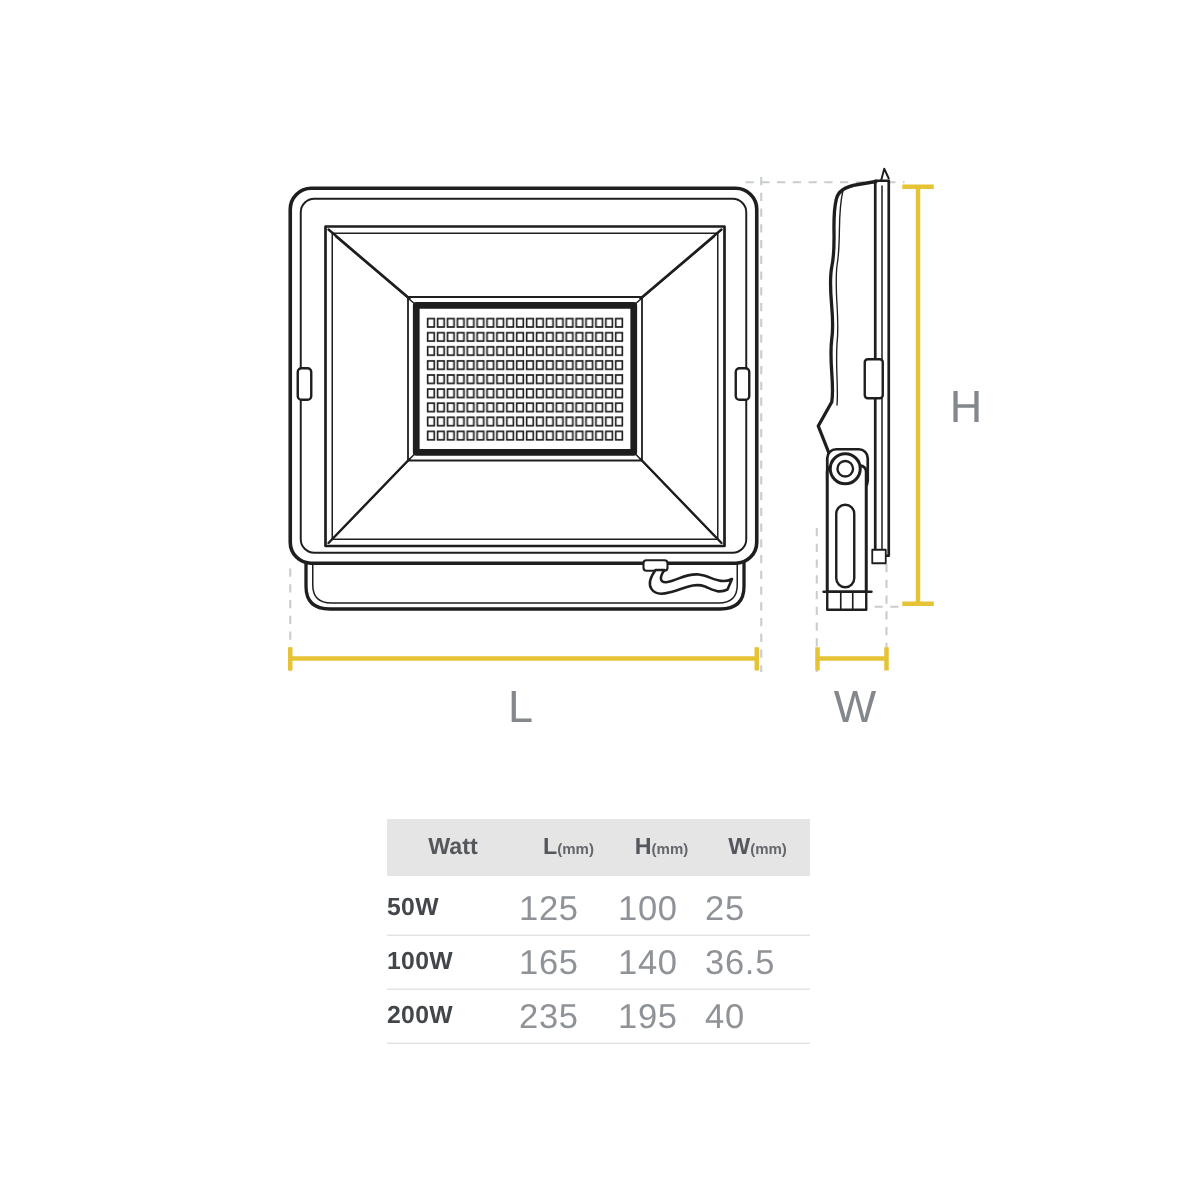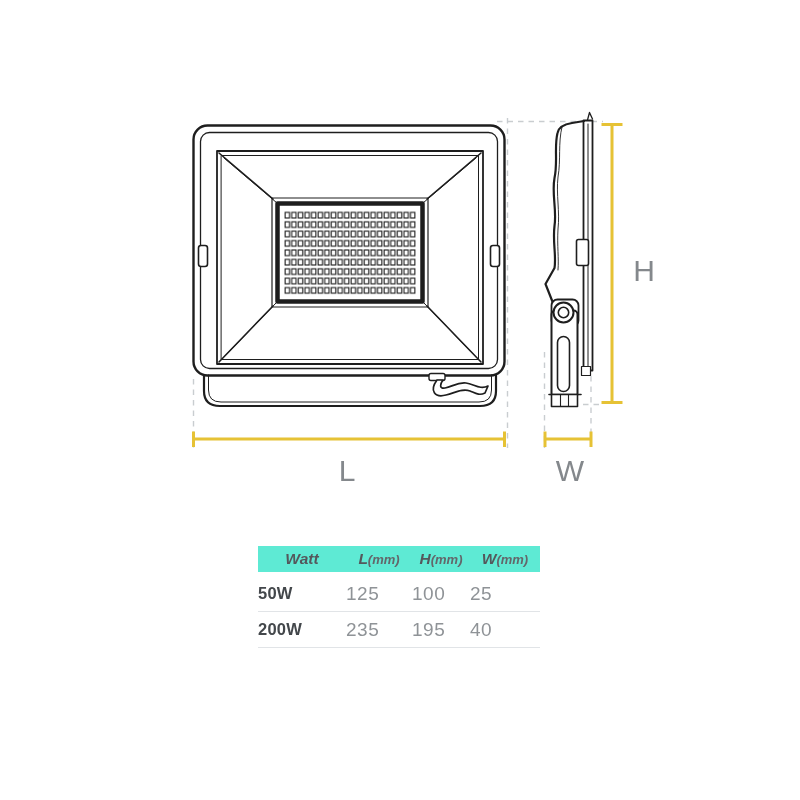--- a/index.html
+++ b/index.html
@@ -18,55 +18,54 @@
   
   .spec-table {
     position: absolute;
     left: 258px;
     top: 546px;
     width: 282px;
   }
   .thead {
     display: grid;
     grid-template-columns: 88px 66px 58px 70px;
-    height: 26px;
+    height: 38px;
     align-items: center;
-    background: #5eead4;
-    font-style: italic;
+    background: #e5e5e5;
   }
   .th {
     text-align: center;
     color: #54585c;
     font-size: 15.5px;
     font-weight: bold;
     white-space: nowrap;
   }
   .th .unit {
-    font-size: 13px;
+    font-size: 10px;
     font-weight: bold;
     color: #63676b;
   }
   .tbody { margin-top: 4px; }
   .trow {
     display: grid;
     grid-template-columns: 88px 66px 58px 70px;
     height: 35px;
     align-items: center;
     border-bottom: 1px solid #e1e4e7;
   }
   .td { text-align: left; white-space: nowrap; }
   .td.watt {
     color: #43474b;
     font-size: 16.5px;
     font-weight: bold;
     letter-spacing: 0.2px;
   }
   .td.val {
     color: #8f9397;
-    font-size: 19px;
+    font-size: 23px;
     font-weight: 400;
     letter-spacing: 0.5px;
   }
 </style>
 </head>
 <body>
 
 <div class="stage">
 
   <svg class="diagram" width="800" height="540" viewBox="0 0 800 540">
@@ -176,20 +175,26 @@
       <div class="th"><span>W</span><span class="unit">(mm)</span></div>
     </div>
     <div class="tbody">
       <div class="trow">
         <div class="td watt">50W</div>
         <div class="td val">125</div>
         <div class="td val">100</div>
         <div class="td val">25</div>
       </div>
       <div class="trow">
+        <div class="td watt">100W</div>
+        <div class="td val">165</div>
+        <div class="td val">140</div>
+        <div class="td val">36.5</div>
+      </div>
+      <div class="trow">
         <div class="td watt">200W</div>
         <div class="td val">235</div>
         <div class="td val">195</div>
         <div class="td val">40</div>
       </div>
     </div>
   </div>
 
 </div>
 

